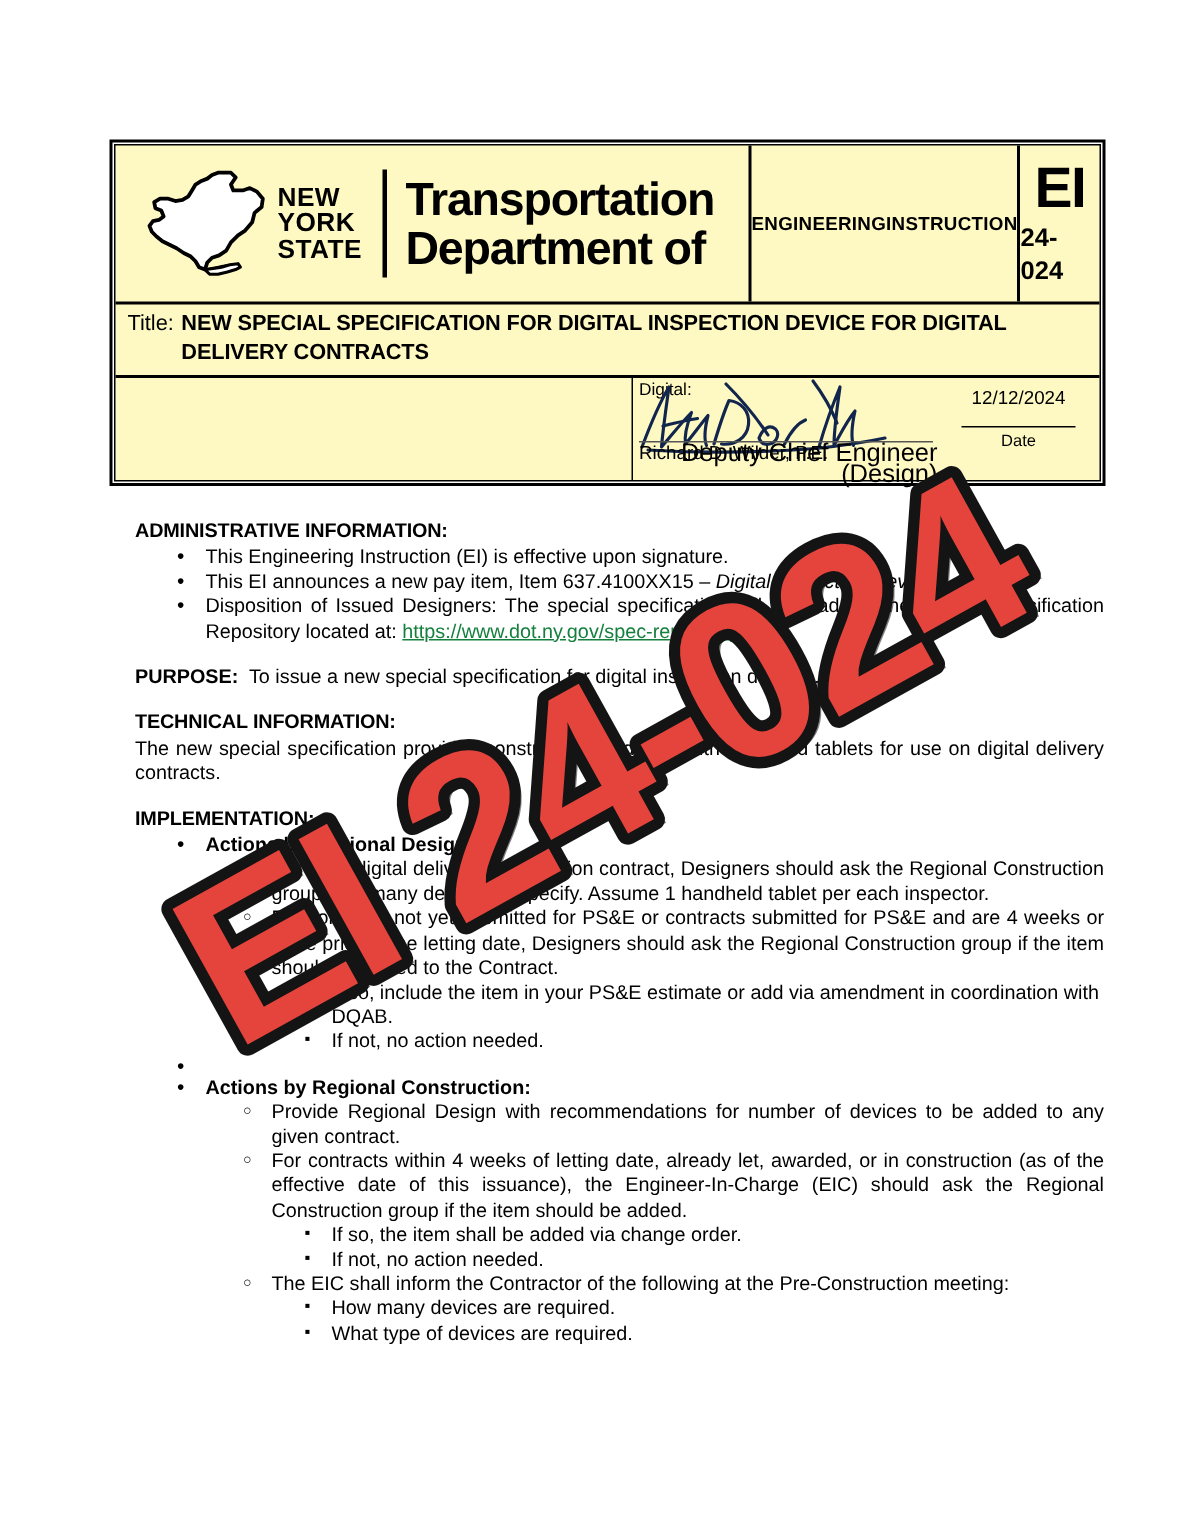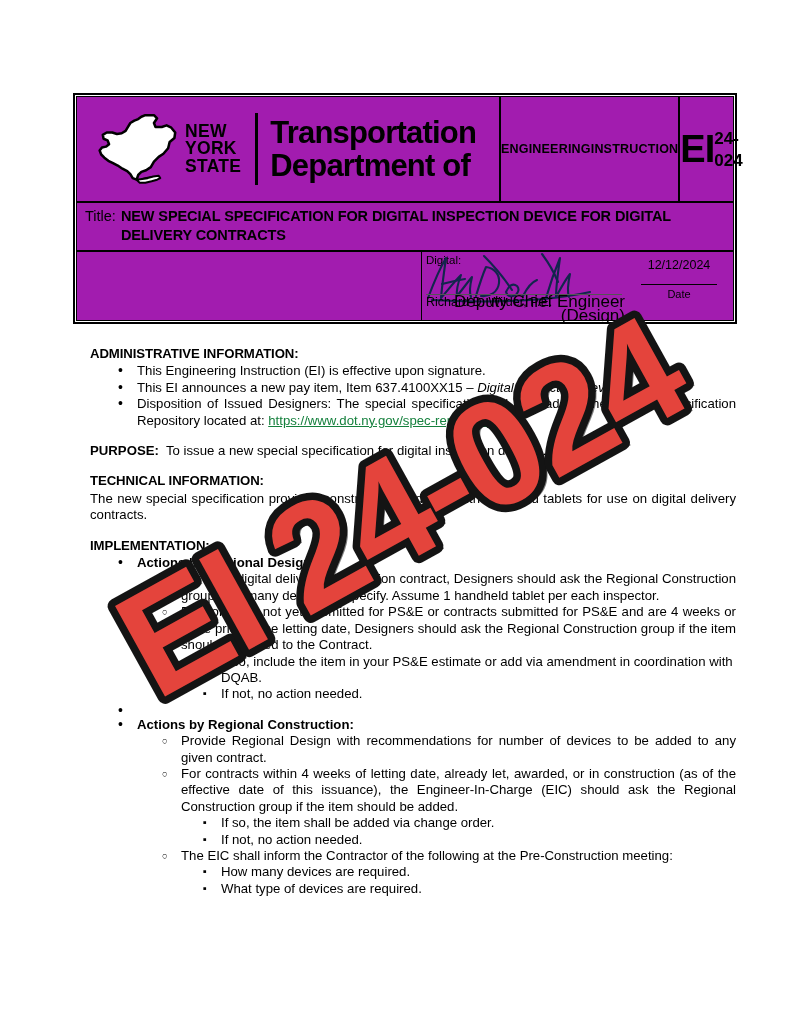--- a/index.html
+++ b/index.html
@@ -25,21 +25,21 @@
 
   
   .header-table {
     position: absolute;
     left: 76px;
     top: 96px;
     width: 658px;
     border: 1px solid #000;
     outline: 2px solid #000;
     outline-offset: 1px;
-    background: #a21caf;
+    background: #fef9c3;
     box-sizing: border-box;
   }
 
   .hdr-row-top {
     display: flex;
     border-bottom: 2px solid #000;
     height: 104px;
   }
   .hdr-logo-cell {
     flex: 0 0 424px;
@@ -91,21 +91,21 @@
     font-weight: bold;
     font-size: 12.5px;
     line-height: 17px;
     letter-spacing: 0.2px;
     text-align: center;
   }
 
   .hdr-ei-num-cell {
     flex: 1 1 auto;
     display: flex;
-    flex-direction: row;
+    flex-direction: column;
     align-items: center;
     justify-content: center;
   }
   .ei-big {
     font-weight: bold;
     font-size: 38px;
     line-height: 40px;
     letter-spacing: -1px;
   }
   .ei-num {

